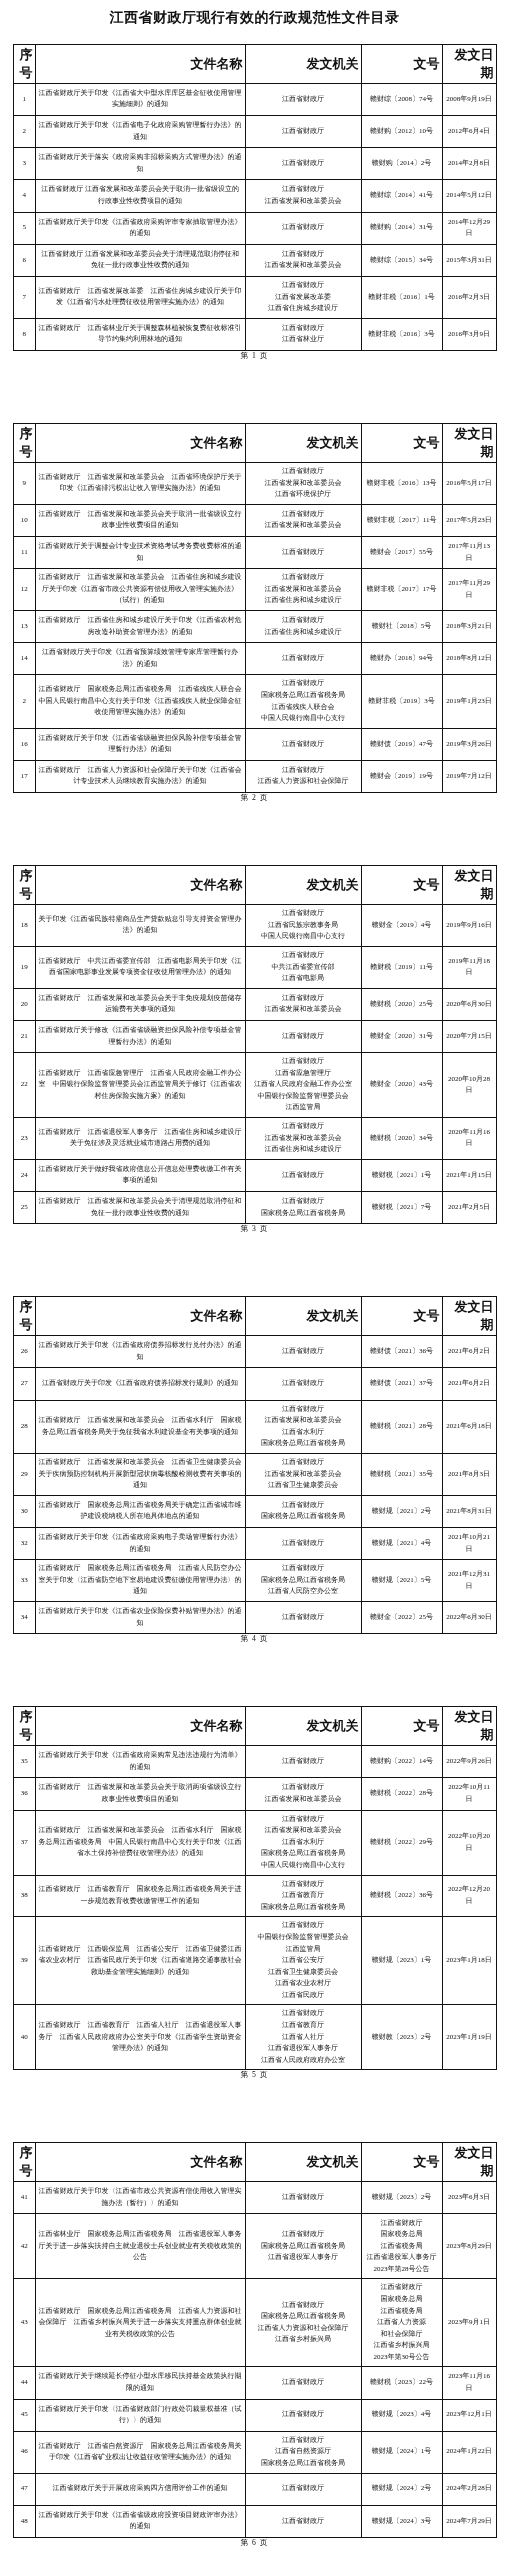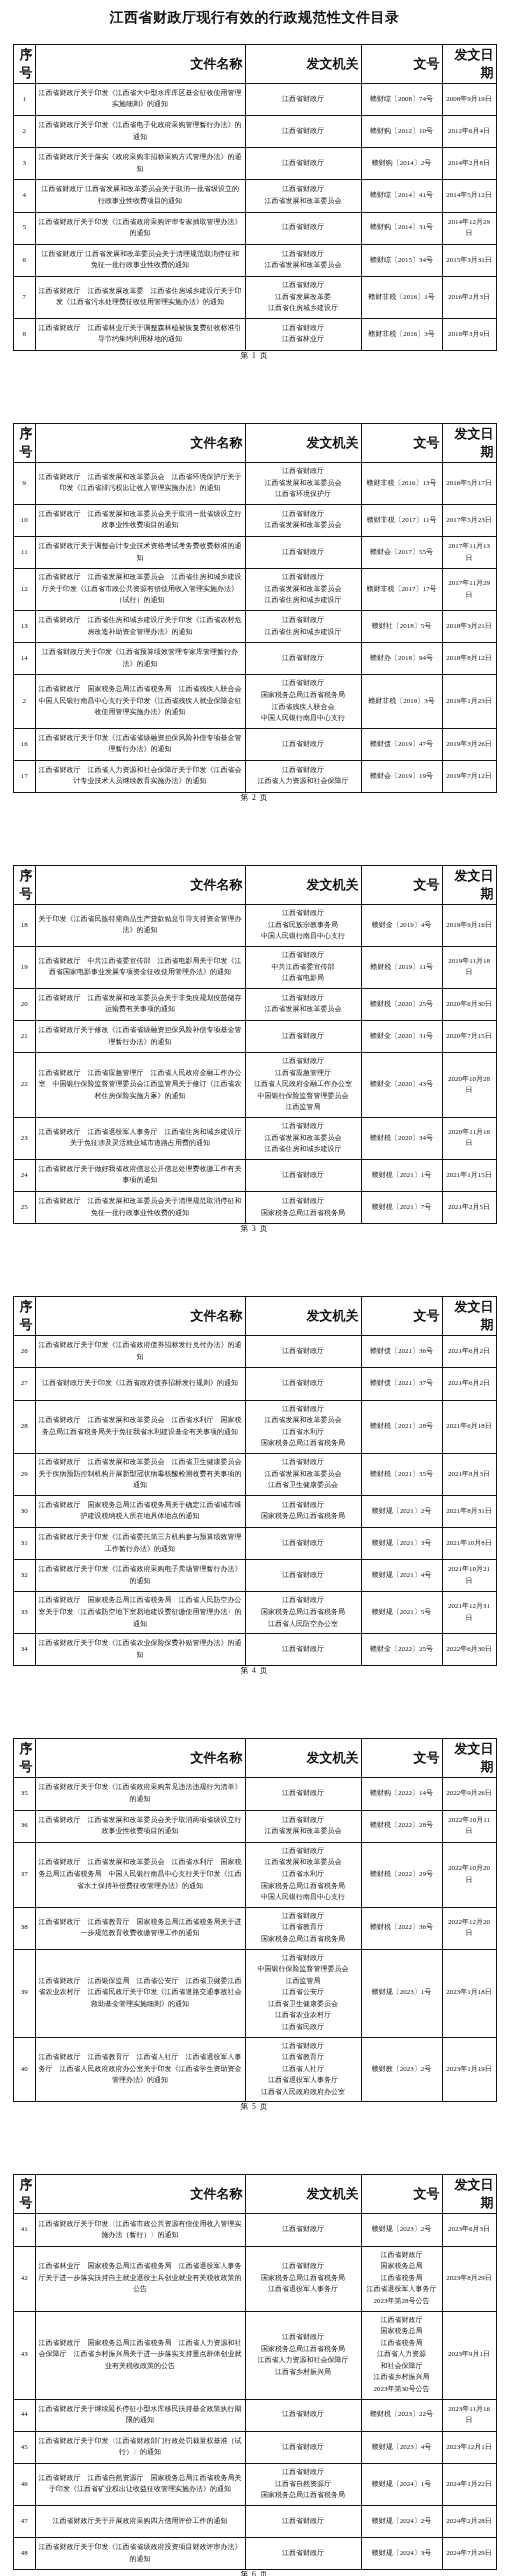--- a/index.html
+++ b/index.html
@@ -516,31 +516,20 @@
               <td class="c-agency">
                 <div>江西省财政厅</div>
                 <div>国家税务总局江西省税务局</div>
               </td>
               <td class="c-doc">
                 <div>赣财规〔2021〕2号</div>
               </td>
               <td class="c-date">2021年8月31日</td>
             </tr>
             <tr>
-              <td class="c-no">31</td>
-              <td class="c-name">江西省财政厅关于印发《江西省委托第三方机构参与预算绩效管理工作暂行办法》的通知</td>
-              <td class="c-agency">
-                <div>江西省财政厅</div>
-              </td>
-              <td class="c-doc">
-                <div>赣财规〔2021〕3号</div>
-              </td>
-              <td class="c-date">2021年10月8日</td>
-            </tr>
-            <tr>
               <td class="c-no">32</td>
               <td class="c-name">江西省财政厅关于印发《江西省政府采购电子卖场管理暂行办法》的通知</td>
               <td class="c-agency">
                 <div>江西省财政厅</div>
               </td>
               <td class="c-doc">
                 <div>赣财规〔2021〕4号</div>
               </td>
               <td class="c-date">2021年10月21日</td>
             </tr>

